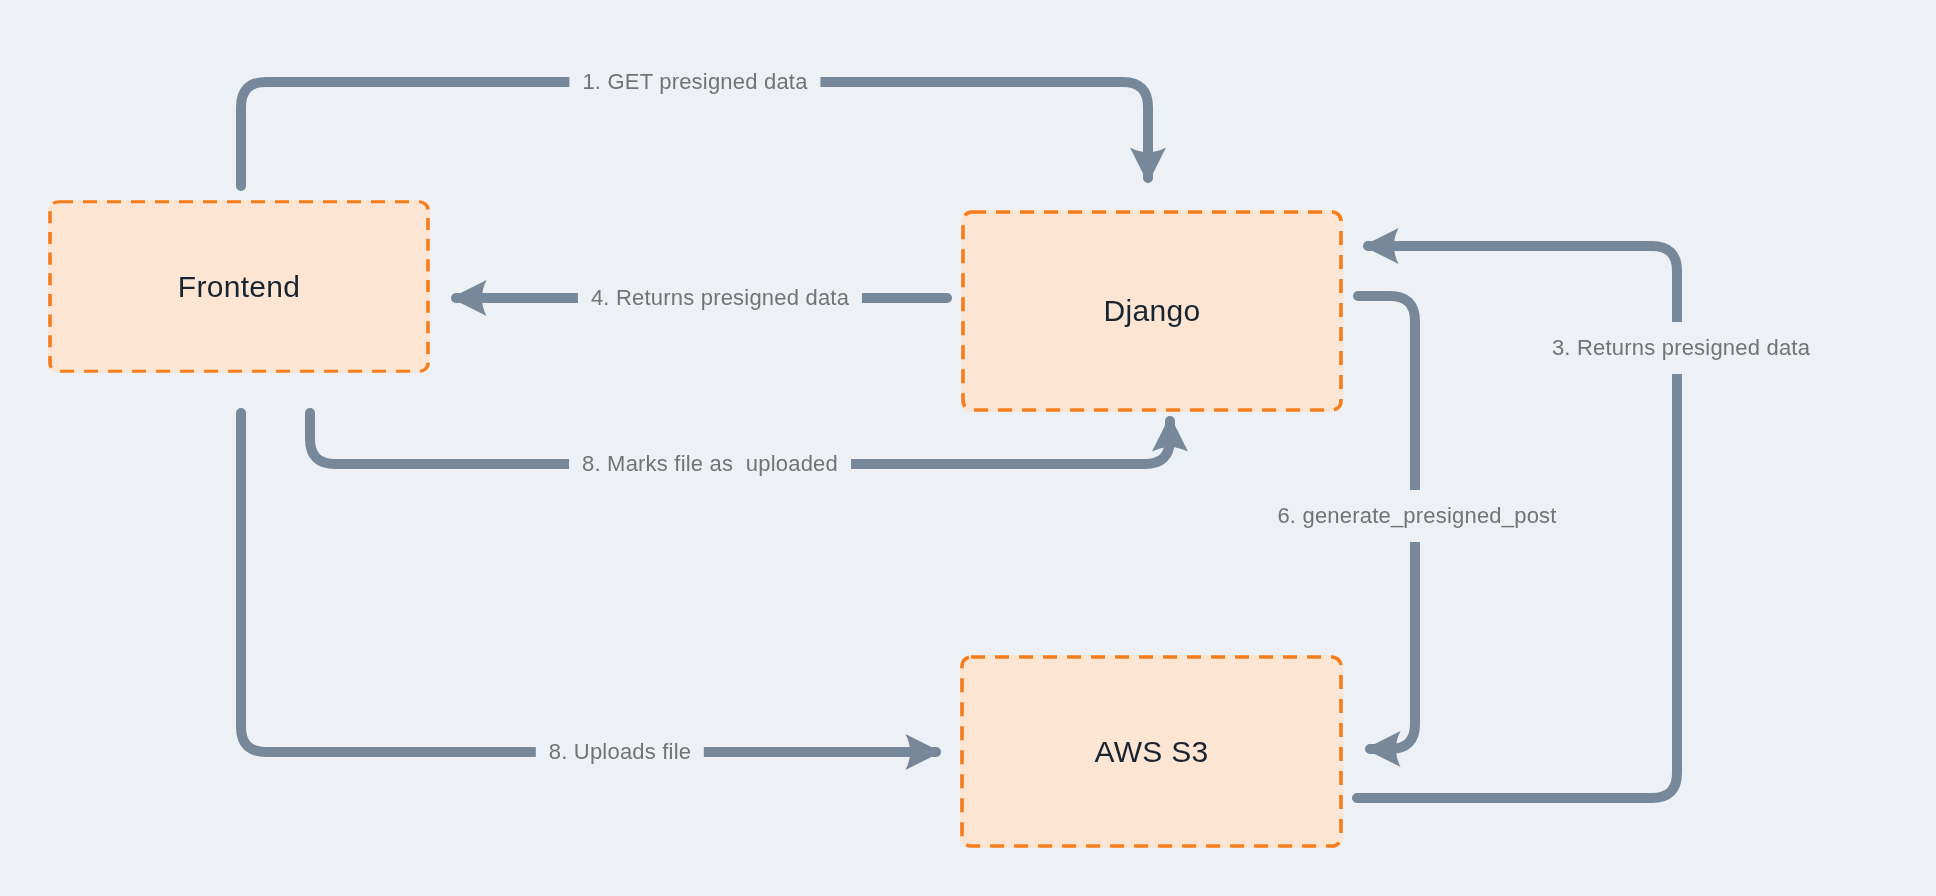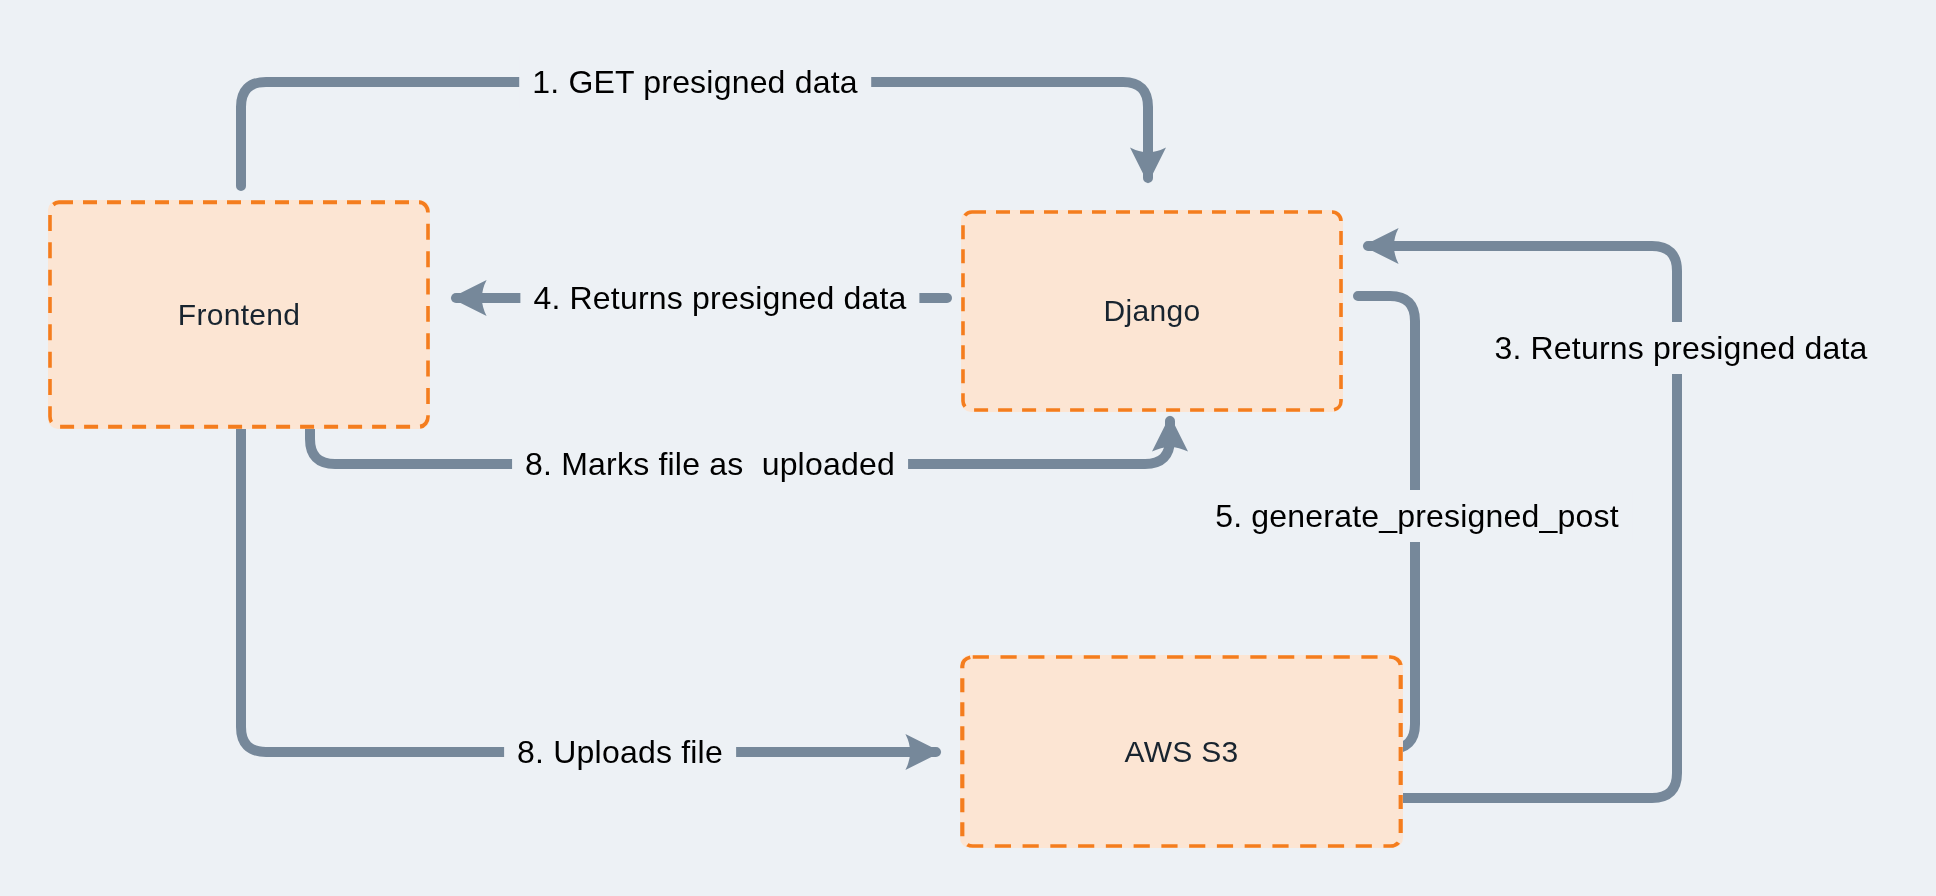--- a/index.html
+++ b/index.html
@@ -55,30 +55,30 @@
     stroke: #f47d1e;
     stroke-width: 3.6;
     stroke-dasharray: 14 10;
   }
   .node .node-label {
     position: relative;
     font-size: 30px;
     color: #18242f;
     letter-spacing: 0.3px;
   }
-  .node-frontend { left: 48px;  top: 200px; width: 382px; height: 229px; }
+  .node-frontend { left: 48px;  top: 200px; width: 382px; height: 173px; }
   .node-django   { left: 961px; top: 198px; width: 382px; height: 202px; margin-top: 12px; }
-  .node-aws      { left: 960px; top: 655px; width: 443px; height: 193px; }
+  .node-aws      { left: 960px; top: 655px; width: 383px; height: 193px; }
 
   .edge-label {
     position: absolute;
     transform: translate(-50%, -50%);
     background: #edf1f5;
-    color: #000000;
-    font-size: 32px;
+    color: #737373;
+    font-size: 22px;
     line-height: 52px;
     padding: 0 13px;
     white-space: pre;
     letter-spacing: 0.2px;
   }
   .edge-label-1 { left: 695px;  top: 82px;  }
   .edge-label-2 { left: 1417px; top: 516px; }
   .edge-label-3 { left: 1681px; top: 348px; }
   .edge-label-4 { left: 720px;  top: 298px; }
   .edge-label-5 { left: 620px;  top: 752px; }
@@ -118,19 +118,19 @@
   </div>
 
   <div class="node node-aws">
     <svg class="node-border" viewBox="0 0 383 193" xmlns="http://www.w3.org/2000/svg" preserveAspectRatio="none">
       <rect x="2" y="2" width="379" height="189" rx="9"></rect>
     </svg>
     <span class="node-label">AWS S3</span>
   </div>
 
   <div class="edge-label edge-label-1">1. GET presigned data</div>
-  <div class="edge-label edge-label-2">5. generate_presigned_post</div>
+  <div class="edge-label edge-label-2">6. generate_presigned_post</div>
   <div class="edge-label edge-label-3">3. Returns presigned data</div>
   <div class="edge-label edge-label-4">4. Returns presigned data</div>
   <div class="edge-label edge-label-5">8. Uploads file</div>
   <div class="edge-label edge-label-6">8. Marks file as  uploaded</div>
 
 </div>
 
 </body></html>

